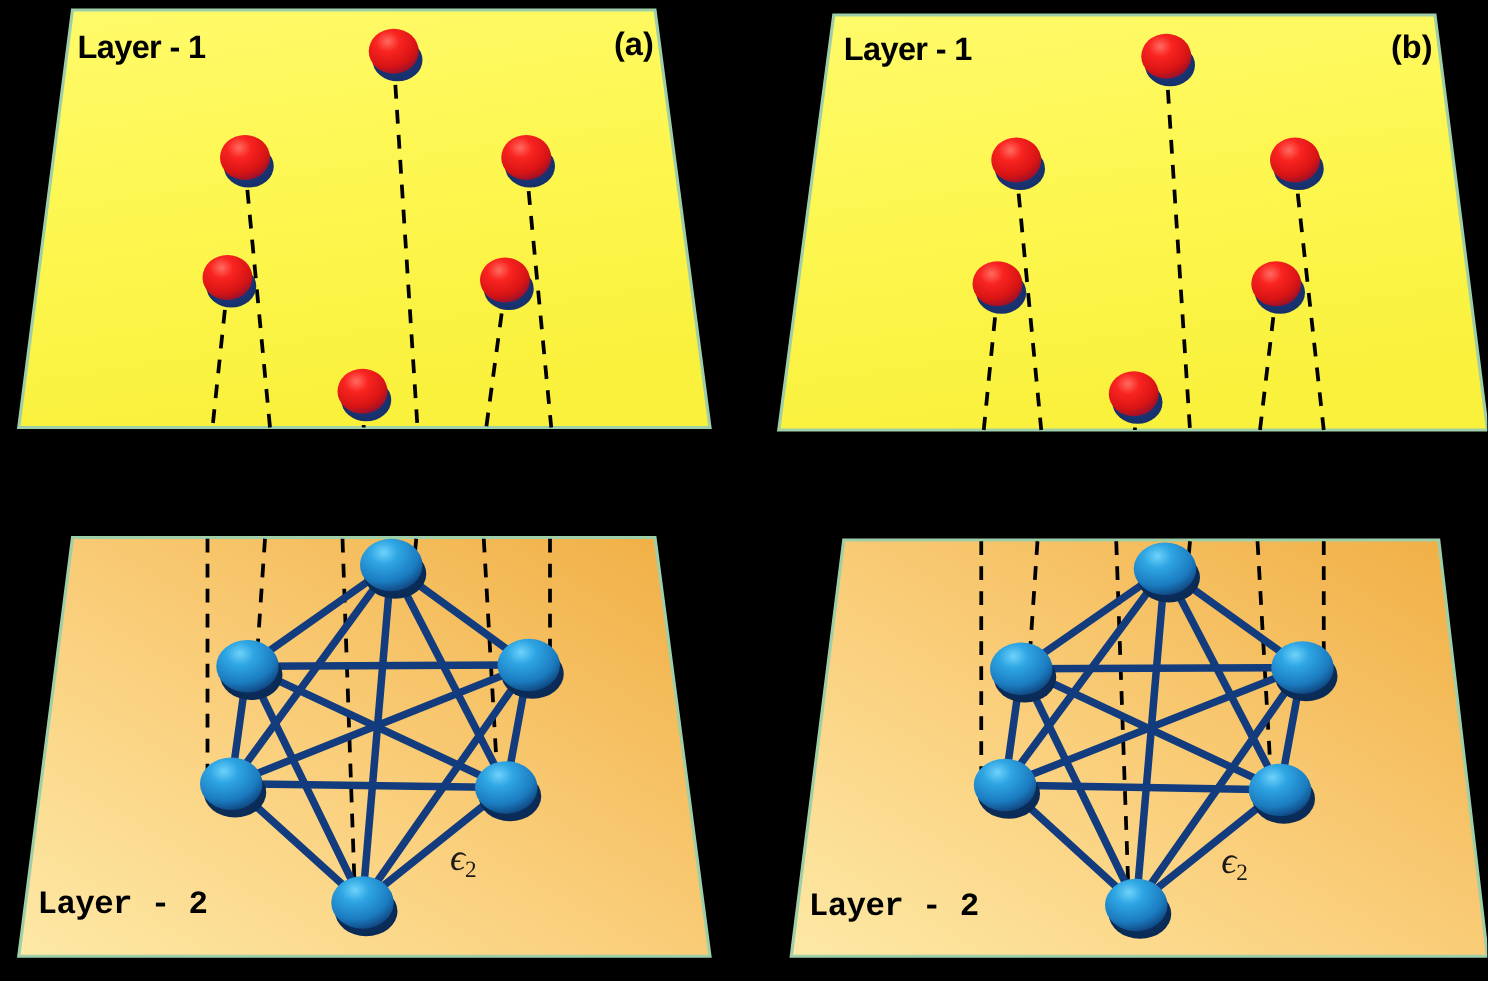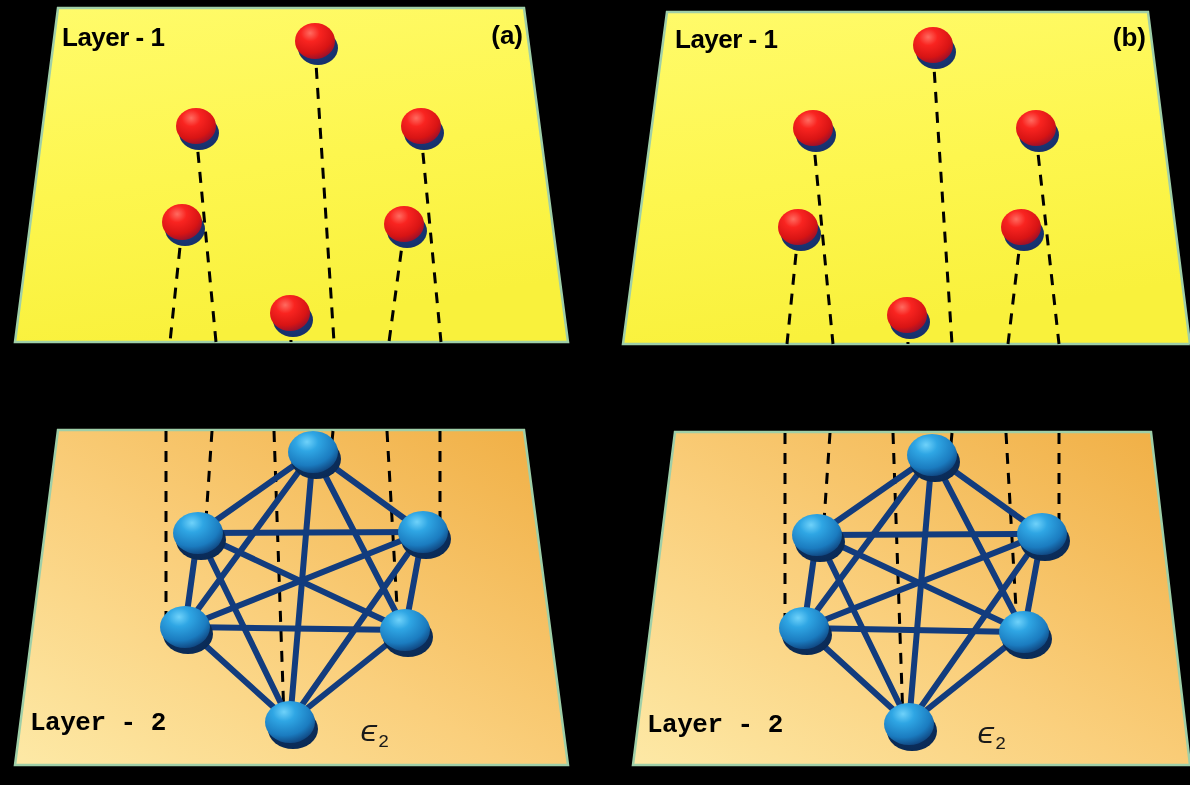--- a/index.html
+++ b/index.html
@@ -55,26 +55,25 @@
     font-size: 26px;
     color: #000000;
     line-height: 1;
   }
   .tag-pos { right: 72px; top: 22px; }
 
   .eps-label {
     position: absolute;
     left: 360px;
     top: 672px;
-    font-family: Liberation Mono, monospace;
+    font-family: Liberation Serif, serif;
     font-style: italic;
     font-size: 30px;
     color: #1a1a1a;
     line-height: 1;
-    margin-top: 46px;
   }
   .eps-label sub {
     font-size: 0.62em;
     font-style: normal;
     vertical-align: -0.32em;
   }
 </style>
 </head>
 <body>
 

